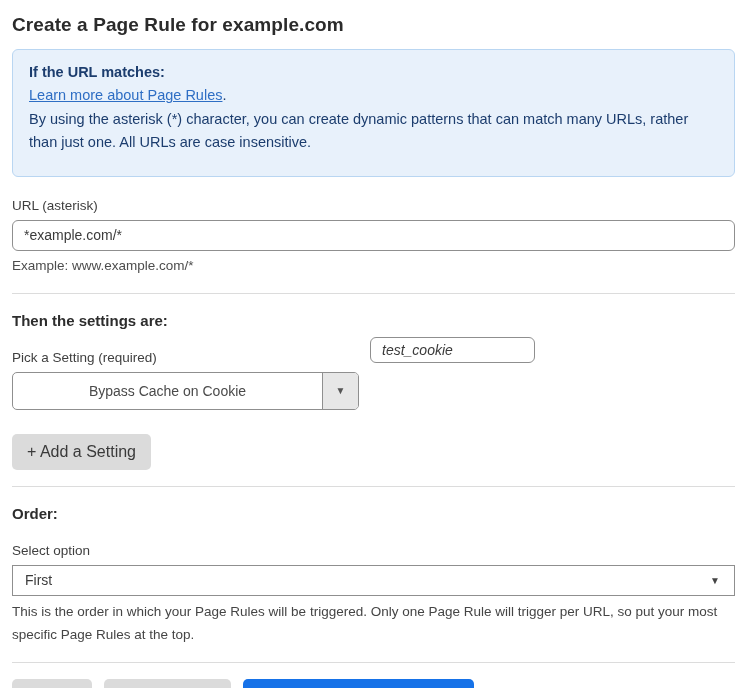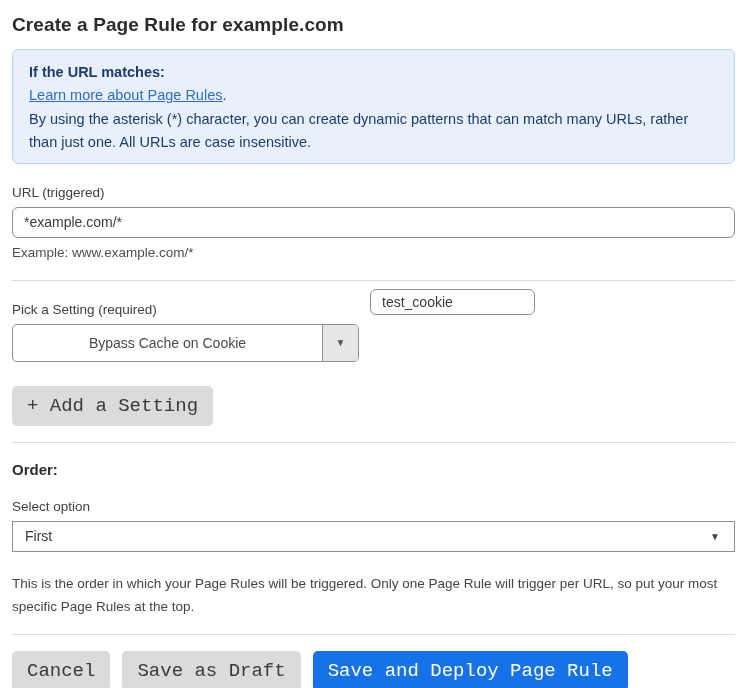--- a/index.html
+++ b/index.html
@@ -18,21 +18,21 @@
     font-weight: 700;
     color: #2b2b2b;
     letter-spacing: 0.1px;
   }
 
   .info-box {
     margin-top: 13px;
     background: #e8f1fb;
     border: 1px solid #b9d6f2;
     border-radius: 6px;
-    padding: 11px 16px 8px 16px;
+    padding: 11px 16px 21px 16px;
     color: #1c3d6e;
     font-size: 14.5px;
     line-height: 1.62;
   }
   .info-box .info-heading { font-weight: 700; }
   .info-box a.info-link {
     color: #2e6ec4;
     text-decoration: underline;
     cursor: pointer;
   }
@@ -107,28 +107,29 @@
     display: flex;
     align-items: center;
     justify-content: center;
     color: #555;
     font-size: 10px;
   }
 
   input.value-input {
     width: 165px;
     height: 24px;
+    font-style: italic;
   }
 
   .btn {
     display: inline-block;
     border: none;
     border-radius: 5px;
-    font-size: 19px;
-    font-family: Liberation Mono, monospace;
+    font-size: 16px;
+    font-family: Liberation Sans, sans-serif;
     padding: 9px 15px;
     cursor: pointer;
     color: #3a3a3a;
     background: #dbdbdb;
   }
   .btn.add-setting { margin-top: 24px; }
 
   .select-box {
     display: flex;
     align-items: center;
@@ -138,21 +139,21 @@
     border-radius: 0;
     background: #fff;
     padding: 0 14px 0 12px;
     font-size: 14px;
     color: #3b3b3b;
     cursor: pointer;
   }
   .select-arrow { font-size: 10px; color: #444; }
 
   .order-helper {
-    margin-top: 20px;
+    margin-top: 4px;
     font-size: 13.5px;
     color: #454545;
     line-height: 1.72;
     max-width: 720px;
   }
 
   .footer-actions {
     display: flex;
     gap: 12px;
     margin-top: 16px;
@@ -168,26 +169,27 @@
 <div class="page">
 
   <h1 class="page-title">Create a Page Rule for example.com</h1>
 
   <div class="info-box">
     <div class="info-heading">If the URL matches:</div>
     <div><a class="info-link">Learn more about Page Rules</a><span>.</span></div>
     <div>By using the asterisk (*) character, you can create dynamic patterns that can match many URLs, rather than just one. All URLs are case insensitive.</div>
   </div>
 
-  <label class="field-label">URL (triggered)</label>
+  <label class="field-label">URL (asterisk)</label>
   <input class="text-input" type="text" value="*example.com/*" style="">
   <div class="helper-text">Example: www.example.com/*</div>
 
   <hr class="divider">
 
+  <h2 class="section-heading">Then the settings are:</h2>
 
   <div class="settings-row">
     <div class="settings-col-setting">
       <label class="field-label">Pick a Setting (required)</label>
       <div class="dropdown">
         <span class="dropdown-text">Bypass Cache on Cookie</span>
         <span class="dropdown-arrow-btn">
             <span>▼</span>
           </span>
       </div>

